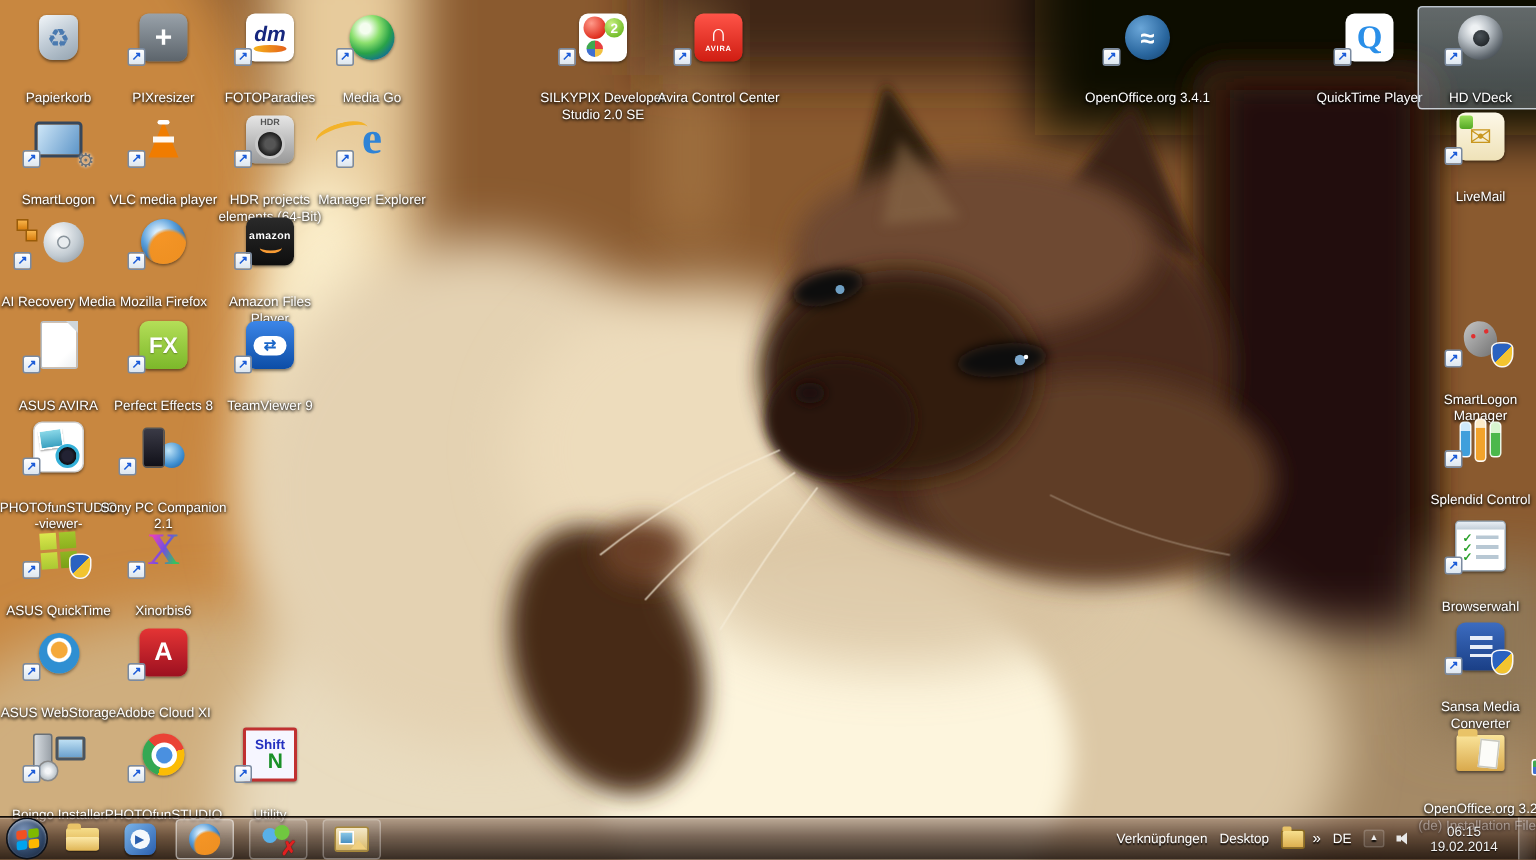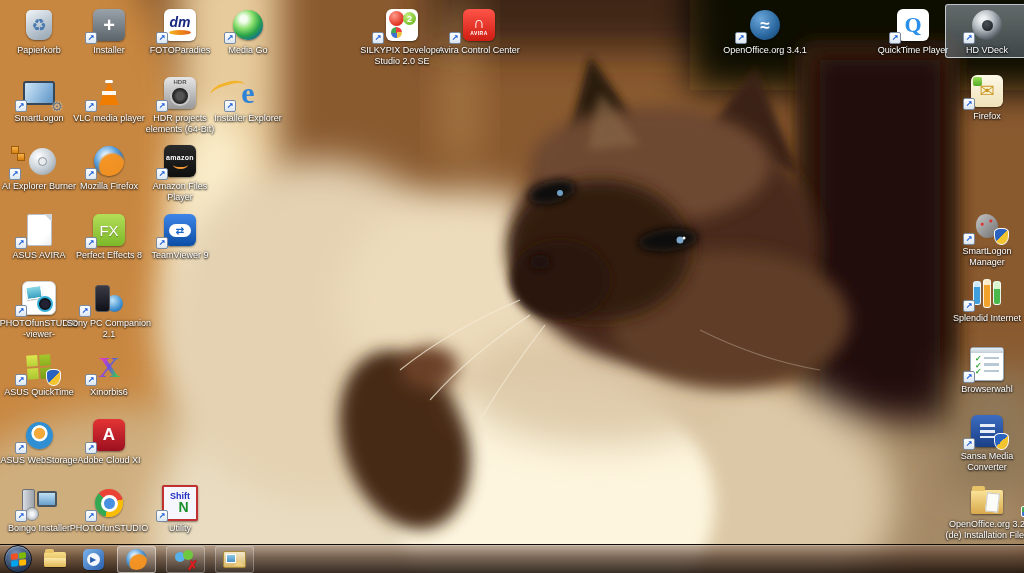--- a/index.html
+++ b/index.html
@@ -8,21 +8,21 @@
   .wall{position:absolute;left:0;top:0;}
 
   
   .icons{position:absolute;left:0;top:0;right:0;bottom:28px;}
   .dicon{position:absolute;width:80px;display:flex;flex-direction:column;align-items:center;
     padding:1px;border:1px solid transparent;cursor:default;}
   .w92{width:92px;}
   .selected{background:linear-gradient(rgba(195,208,222,.48),rgba(145,165,185,.38));
     border:1px solid rgba(228,238,248,.75);border-radius:3px;}
   .pict{position:relative;height:38px;width:100%;display:flex;align-items:center;justify-content:center;}
-  .lbl{margin-top:1px;text-align:center;font-size:9px;line-height:10.5px;color:#fff;
+  .lbl{margin-top:16px;text-align:center;font-size:9px;line-height:10.5px;color:#fff;
     text-shadow:0 1px 2px rgba(0,0,0,.95),0 0 3px rgba(0,0,0,.85);}
   .sc{position:absolute;left:16px;bottom:0;width:10px;height:10px;z-index:3;
     background:linear-gradient(#ffffff,#dce6f0);border:1px solid #7a8aa0;border-radius:2px;
     font-size:8px;line-height:9px;color:#1c5cd8;text-align:center;font-weight:bold;}
   .tile{width:32px;height:32px;border-radius:6px;position:relative;display:flex;flex-direction:column;
     align-items:center;justify-content:center;box-shadow:0 1px 2px rgba(0,0,0,.45);}
 
   
   .t-recycle{width:26px;height:30px;border-radius:5px 5px 9px 9px;
     background:linear-gradient(150deg,#f2f6f9,#c3ced8 45%,#93a3b0);}
@@ -93,21 +93,21 @@
     background:radial-gradient(circle at 62% 70%,rgba(246,146,30,.97) 0 44%,rgba(246,146,30,0) 53%),
                radial-gradient(circle at 40% 33%,#d9edfb 0 10%,#5aa0dc 42%,#1d5590 78%,#0d3258);}
   .t-amzn{background:linear-gradient(#2a2a2a,#0e0e0e);}
   .g-am{color:#fff;font-size:7px;font-weight:bold;letter-spacing:.3px;line-height:8px;}
   .t-amzn::after{content:"";width:15px;height:6px;border-bottom:2px solid #f79b34;border-radius:50%;margin-top:-1px;}
   .page{width:23px;height:30px;background:linear-gradient(135deg,#ffffff 70%,#eceff1);
     border:1px solid #b9bfc5;border-radius:2px;position:relative;}
   .page::after{content:"";position:absolute;right:-1px;top:-1px;border-style:solid;
     border-width:0 8px 8px 0;border-color:transparent #cfd6db transparent transparent;}
   .t-pfx{background:linear-gradient(#b4de58,#7cb82a);}
-  .g-fx{color:#fff;font-size:15px;font-weight:normal;text-shadow:0 1px 1px rgba(0,0,0,.3);}
+  .g-fx{color:#fff;font-size:15px;font-weight:bold;text-shadow:0 1px 1px rgba(0,0,0,.3);}
   .t-tv{background:linear-gradient(#3c86e8,#0c4da6);}
   .tvpill{width:22px;height:13px;border-radius:8px;background:#fff;color:#1a66c8;font-size:10px;
     line-height:13px;text-align:center;font-weight:bold;}
   .mask{width:22px;height:24px;border-radius:46% 54% 48% 52%;position:relative;transform:rotate(-8deg);
     background:linear-gradient(140deg,#c6c6c6,#6f6f6f);}
   .mask::before{content:"";position:absolute;left:5px;top:8px;width:3px;height:3px;border-radius:50%;background:#e03030;}
   .mask::after{content:"";position:absolute;right:5px;top:6px;width:3px;height:3px;border-radius:50%;background:#e03030;}
   .shield{position:absolute;right:18px;bottom:0;width:13px;height:15px;z-index:2;
     background:linear-gradient(135deg,#2a62c0 0 50%,#f2c430 50%);border:1px solid #f8f8f8;
     border-radius:6px 6px 7px 7px / 4px 4px 9px 9px;}
@@ -291,21 +291,21 @@
       <div class="lbl">Papierkorb</div>
     </div>
 
     <div class="dicon" style="left:67px;top:4px">
       <div class="pict">
           <span class="sc">↗</span>
           <div class="tile t-pix">
             <span class="g-pix">+</span>
           </div>
         </div>
-      <div class="lbl">Installer</div>
+      <div class="lbl">PIXresizer</div>
     </div>
 
     <div class="dicon" style="left:138px;top:4px">
       <div class="pict">
           <span class="sc">↗</span>
           <div class="tile t-dm">
             <span class="g-dm">dm</span>
             <span class="dm-swoosh"></span>
           </div>
         </div>
@@ -398,41 +398,41 @@
         </div>
       <div class="lbl">HDR projects elements (64-Bit)</div>
     </div>
 
     <div class="dicon" style="left:206px;top:72px">
       <div class="pict">
           <span class="sc">↗</span>
           <span class="g-ie">e</span>
           <span class="iering"></span>
         </div>
-      <div class="lbl">Installer Explorer</div>
+      <div class="lbl">Manager Explorer</div>
     </div>
 
     <div class="dicon" style="left:945px;top:70px">
       <div class="pict">
           <span class="sc">↗</span>
           <div class="tile t-lmail">
             <span class="g-lm">✉</span>
           </div>
         </div>
-      <div class="lbl">Firefox</div>
+      <div class="lbl">LiveMail</div>
     </div>
 
     <div class="dicon w92" style="left:-9px;top:140px">
       <div class="pict">
           <span class="sc">↗</span>
           <div class="disc"></div>
           <span class="cb1"></span>
           <span class="cb2"></span>
         </div>
-      <div class="lbl">AI Explorer Burner</div>
+      <div class="lbl">AI Recovery Media</div>
     </div>
 
     <div class="dicon" style="left:67px;top:140px">
       <div class="pict">
           <span class="sc">↗</span>
           <div class="ffx"></div>
         </div>
       <div class="lbl">Mozilla Firefox</div>
     </div>
 
@@ -503,21 +503,21 @@
       <div class="lbl">Sony PC Companion 2.1</div>
     </div>
 
     <div class="dicon" style="left:945px;top:272px">
       <div class="pict">
           <span class="sc">↗</span>
           <span class="tube tb1"></span>
           <span class="tube tb2"></span>
           <span class="tube tb3"></span>
         </div>
-      <div class="lbl">Splendid Internet</div>
+      <div class="lbl">Splendid Control</div>
     </div>
 
     <div class="dicon" style="left:-3px;top:346px">
       <div class="pict">
           <span class="sc">↗</span>
           <div class="grid4"></div>
           <span class="shield"></span>
         </div>
       <div class="lbl">ASUS QuickTime</div>
     </div>
@@ -634,15 +634,29 @@
             <span class="p1"></span>
             <span class="p2"></span>
             <span class="px">✗</span>
           </div>
         </div>
       <div class="tb-btn">
           <div class="mi-mail"></div>
         </div>
     </div>
     <div class="tb-spacer"></div>
+    <div class="tray">
+      <span class="trtxt">Verknüpfungen</span>
+      <span class="trtxt">Desktop</span>
+      <span class="tfolder"></span>
+      <span class="trtxt chev">»</span>
+      <span class="trtxt">DE</span>
+      <span class="trup">▲</span>
+      <span class="spk"></span>
+      <div class="clock">
+        <div>06:15</div>
+        <div>19.02.2014</div>
+      </div>
+      <div class="showdesk"></div>
+    </div>
   </div>
 
 </div>
 
 </body></html>

